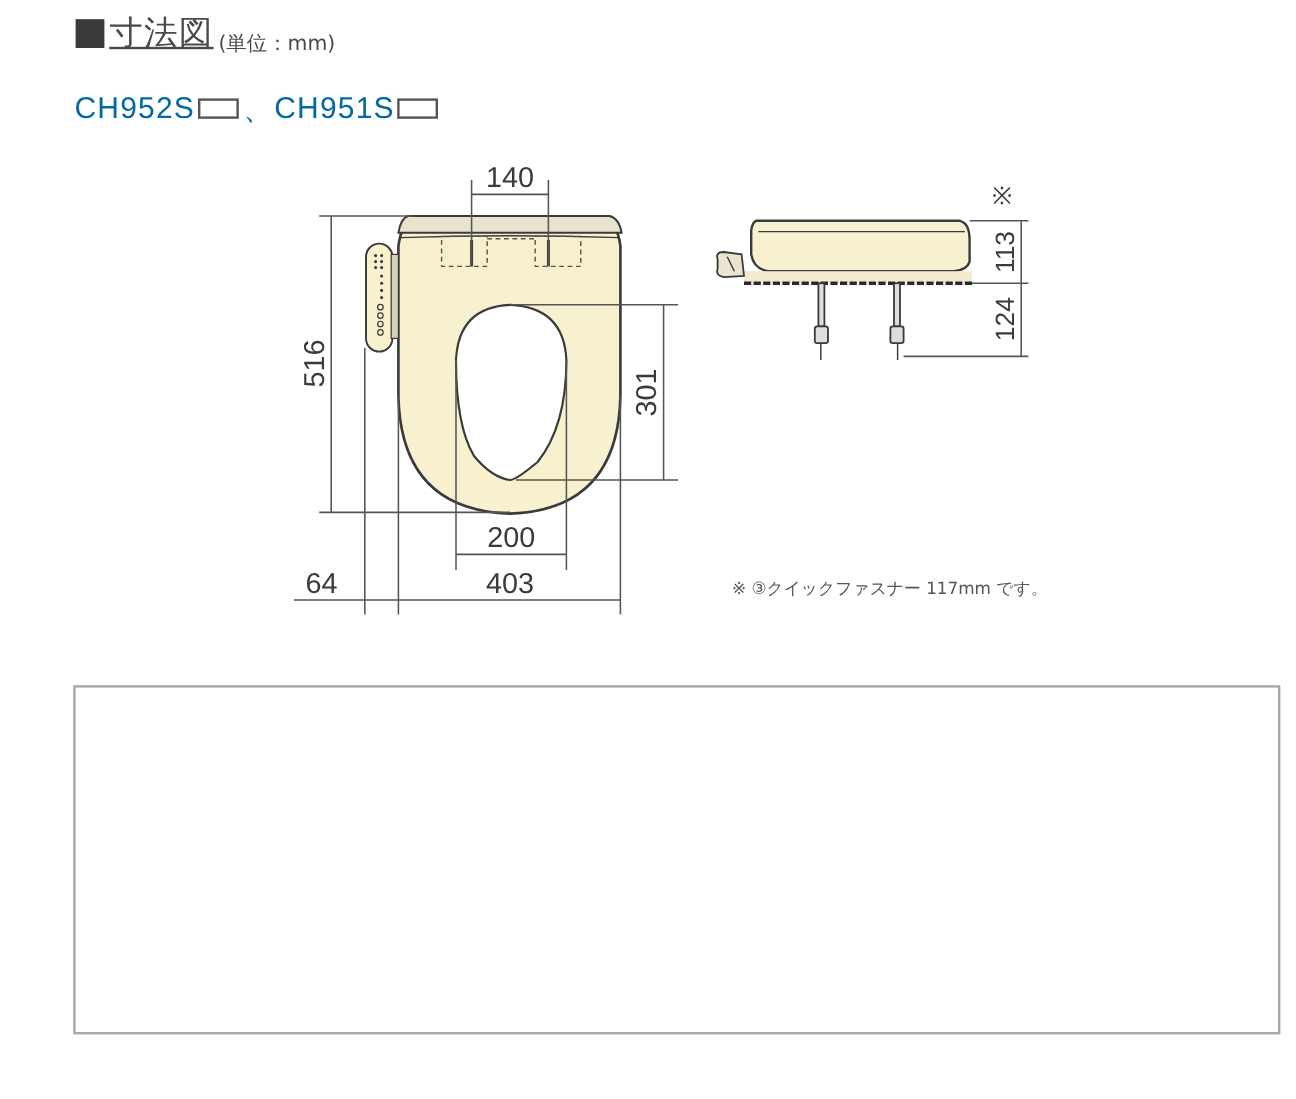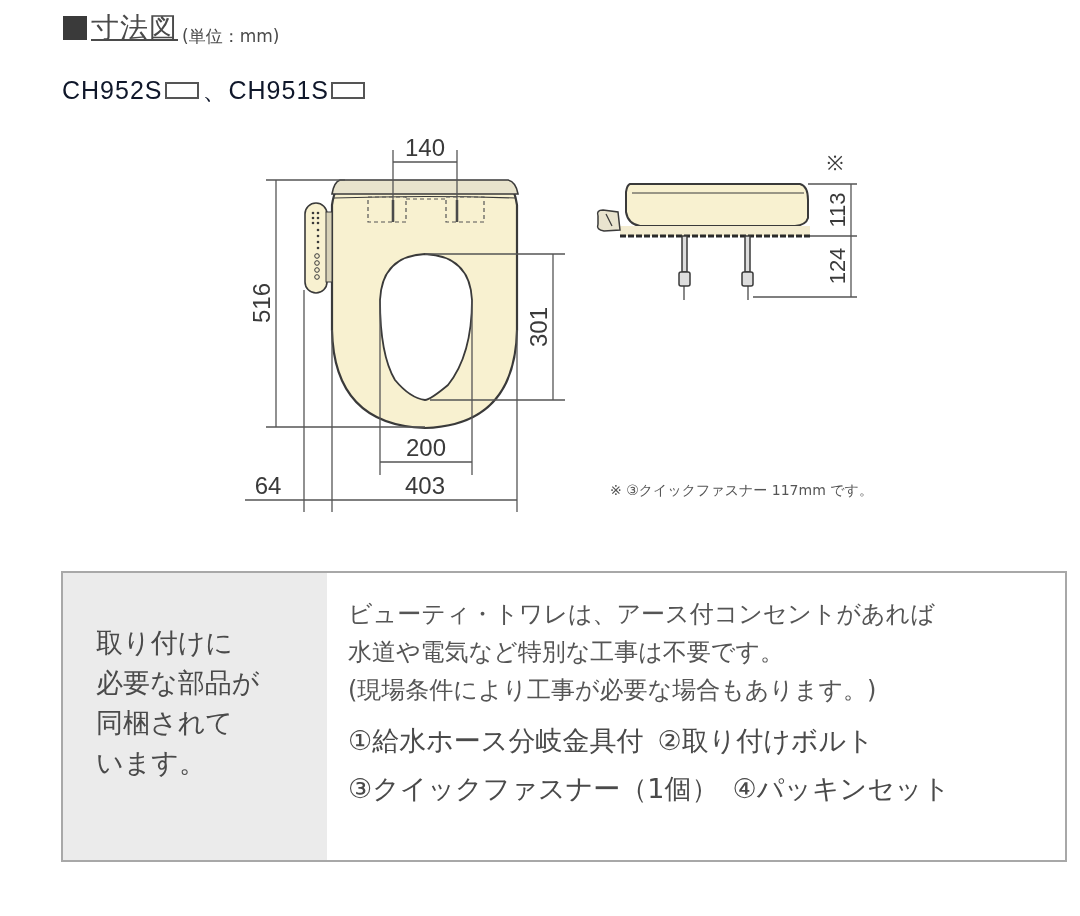--- a/index.html
+++ b/index.html
@@ -14,21 +14,21 @@
   }
   .heading .square {
     width: 24px; height: 24px; background: #3a3a3a; margin-right: 4px;
   }
   .heading .title { font-size: 28px; color: #4a4a4a; letter-spacing: 1px; text-decoration: underline; }
   .heading .unit { font-size: 17px; color: #4a4a4a; margin-left: 4px; margin-top: 17px; }
 
   .models {
     position: absolute; left: 62px; top: 74px;
     font-family: "Liberation Sans", sans-serif;
-    font-size: 25px; color: #0f172a; letter-spacing: 1px;
+    font-size: 25px; color: #0369a1; letter-spacing: 1px;
     display: flex; align-items: center; white-space: nowrap;
   }
   .models .blank-box {
     display: inline-block; width: 34px; height: 17px;
     border: 2px solid #555; margin: 0 4px 0 2px; box-sizing: border-box;
   }
 
   svg.drawing { position: absolute; left: 0; top: 0; }
   .dim-text {
     font-family: "Liberation Sans", sans-serif; fill: #3a3a3a;
@@ -180,32 +180,13 @@
     </g>
     <text class="dim-text" x="835" y="170" font-size="20" text-anchor="middle">※</text>
     <text class="dim-text" x="0" y="0" font-size="22" text-anchor="middle" transform="translate(845 210) rotate(-90)">113</text>
     <text class="dim-text" x="0" y="0" font-size="22" text-anchor="middle" transform="translate(845 266) rotate(-90)">124</text>
   </g>
 </svg>
 
 <div class="footnote">※ ③クイックファスナー 117mm です。</div>
 
 <div class="spec-table">
-  <div class="label-cell">
-    <div>取り付けに</div>
-    <div>必要な部品が</div>
-    <div>同梱されて</div>
-    <div>います。</div>
-  </div>
-  <div class="content-cell">
-    <div class="desc-line">ビューティ・トワレは、アース付コンセントがあれば</div>
-    <div class="desc-line">水道や電気など特別な工事は不要です。</div>
-    <div class="desc-line">(現場条件により工事が必要な場合もあります。)</div>
-    <div class="parts">
-      <div class="parts-row">
-        <span>①給水ホース分岐金具付</span><span>②取り付けボルト</span>
-      </div>
-      <div class="parts-row">
-        <span>③クイックファスナー（1個）</span><span>④パッキンセット</span>
-      </div>
-    </div>
-  </div>
 </div>
 
 </body></html>

